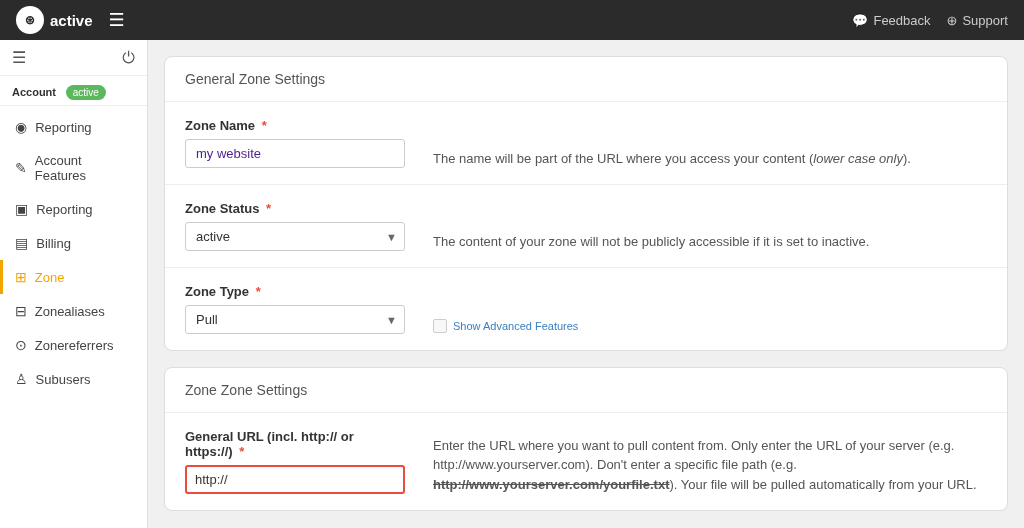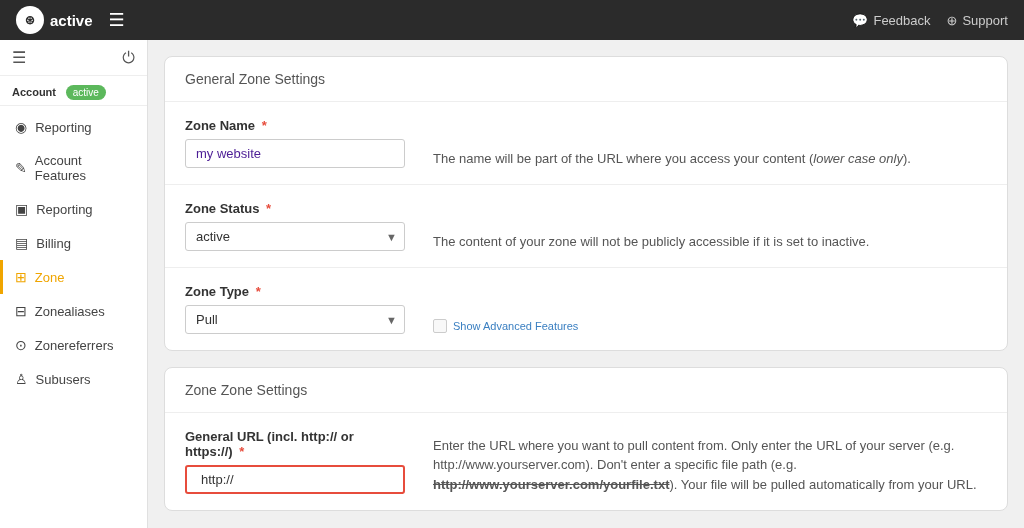--- a/index.html
+++ b/index.html
@@ -170,21 +170,21 @@
     .checkbox-icon {
       width: 14px; height: 14px;
       border: 1px solid #ccc;
       border-radius: 2px;
       background: #f8f8f8;
       display: inline-block;
     }
 
     .origin-url-input {
       width: 100%;
-      padding: 5px 14px;
+      padding: 5px 8px;
       border: 2px solid #e74c3c;
       border-radius: 3px;
       font-size: 13px;
       color: #333;
       background: #fff;
     }
 
     .italic { font-style: italic; }
     .strikethrough { text-decoration: line-through; font-weight: bold; }
   </style>

